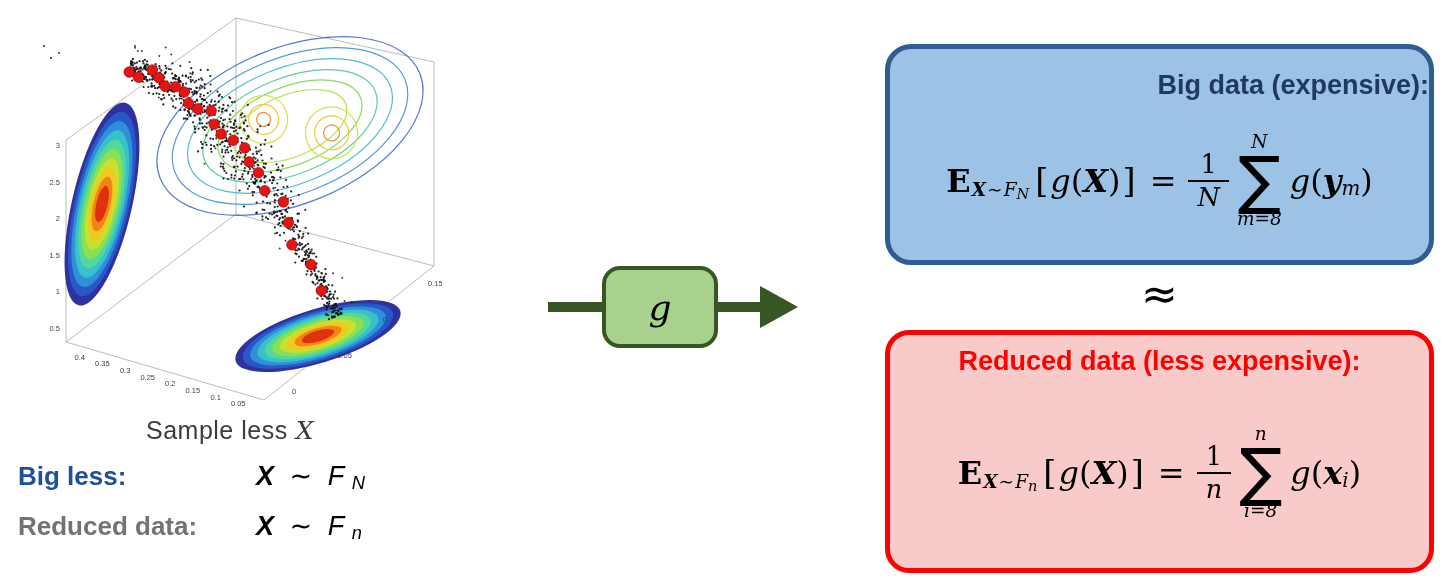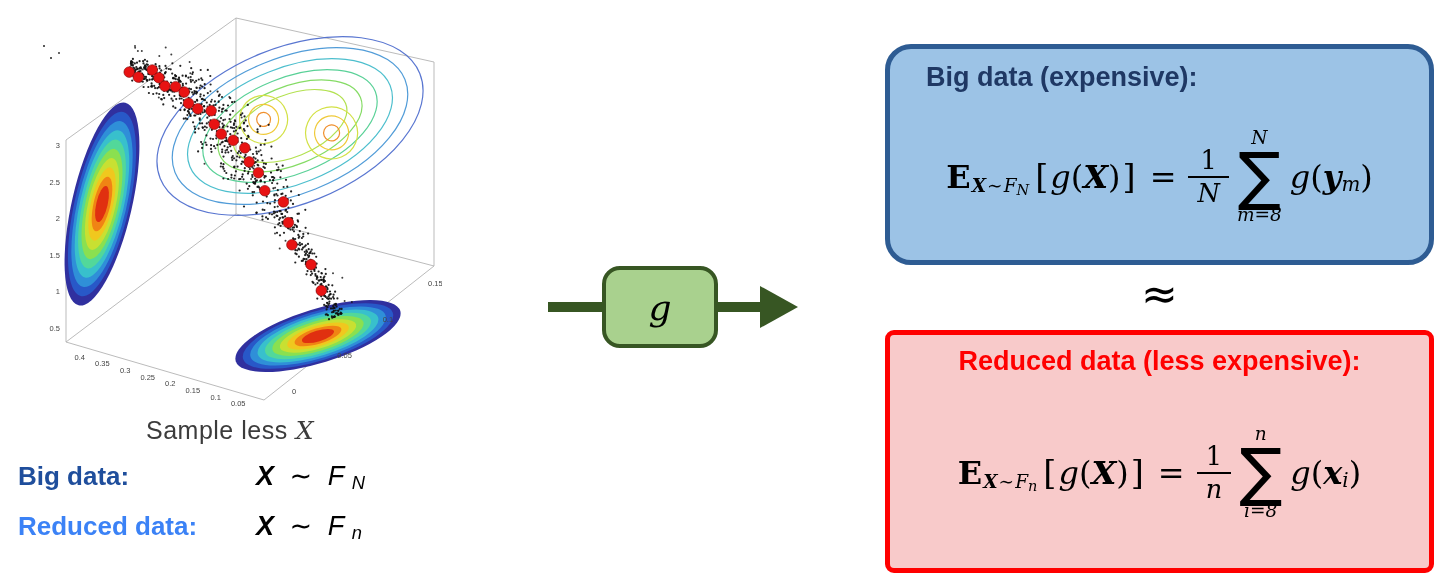--- a/index.html
+++ b/index.html
@@ -10,39 +10,39 @@
   #plot-wrap{position:absolute;left:18px;top:8px;width:424px;height:402px;}
   #plot-caption{position:absolute;left:18px;top:416px;width:424px;text-align:center;
                 font-size:25px;color:#3c3c3c;letter-spacing:0.5px;}
   #plot-caption .scriptX{font-family:"DejaVu Serif",serif;font-style:italic;margin-left:8px;}
 
   
   #legend{position:absolute;left:18px;top:460px;width:430px;}
   .legend-row{display:flex;align-items:baseline;margin-bottom:18px;}
   .legend-label{display:inline-block;width:238px;font-size:26px;font-weight:bold;}
   .legend-label.blue{color:#1f4e9c;}
-  .legend-label.red{color:#3b82f6;}
+  .legend-label.red{color:#737373;}
   .legend-math{font-family:Liberation Sans, sans-serif;font-size:27px;color:#000;}
   .legend-math .bi{font-weight:bold;font-style:italic;}
   .legend-math .sim{margin:0 8px;}
   .legend-math .it{font-style:italic;}
   .legend-math .subn{font-style:italic;font-size:0.68em;display:inline-block;transform:translateY(0.22em);}
 
   
   #mid-title{position:absolute;left:450px;top:220px;width:420px;text-align:center;
              font-size:27px;font-weight:bold;color:#375623;}
   #mid-arrow{position:absolute;left:548px;top:260px;width:250px;height:95px;}
 
   
   .rbox{position:absolute;left:885px;width:549px;box-sizing:border-box;display:flex;
         flex-direction:column;}
   #big-box{top:44px;height:221px;background:#9cc3e6;border:5px solid #2e5c93;border-radius:26px;}
-  #red-box{top:330px;height:243px;background:#f8caca;border:5px solid #ff0000;border-radius:9px;}
+  #red-box{top:330px;height:243px;background:#f8caca;border:5px solid #ff0000;border-radius:24px;}
   .rbox-title{font-size:27px;font-weight:bold;}
-  #big-box .rbox-title{color:#1f3864;padding:13px 0 0 36px;text-align:left;}
+  #big-box .rbox-title{color:#1f3864;padding:21px 0 0 36px;text-align:right;}
   #red-box .rbox-title{color:#ff0000;padding:11px 0 0 0;text-align:center;}
   #approx{position:absolute;left:885px;top:262px;width:549px;height:64px;text-align:center;
           font-size:44px;color:#000;line-height:64px;font-family:"DejaVu Sans",sans-serif;}
 
   
   .formula{flex:1;display:flex;align-items:center;justify-content:center;
            font-family:"DejaVu Serif",serif;font-size:32px;color:#000;}
   .formula .mI{font-style:italic;}
   .formula .mB{font-weight:bold;font-style:italic;}
   .formula .mU{font-style:normal;}
@@ -1110,21 +1110,21 @@
         </g>
     </svg>
   </div>
 
   <div id="plot-caption">
     <span>Sample less</span><span class="scriptX">X</span>
   </div>
 
   <div id="legend">
     <div class="legend-row">
-      <span class="legend-label blue">Big data:</span>
+      <span class="legend-label blue">Big less:</span>
       <span class="legend-math">
         <span class="bi">X</span>
         <span class="sim">∼</span>
         <span class="it">F</span>
         <span class="subn">N</span>
       </span>
     </div>
     <div class="legend-row">
       <span class="legend-label red">Reduced data:</span>
       <span class="legend-math">

